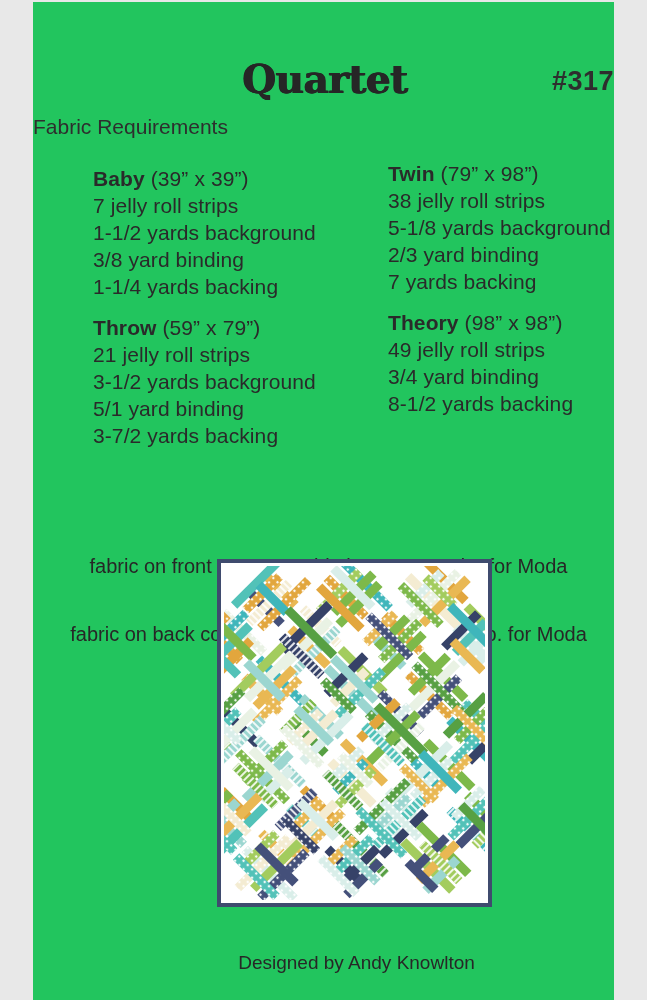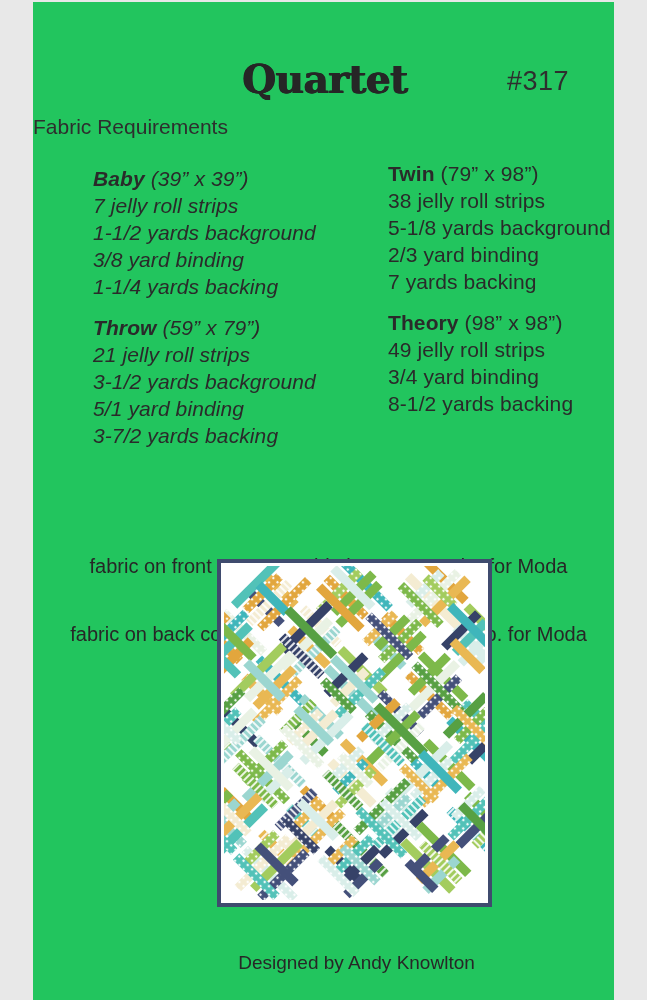--- a/index.html
+++ b/index.html
@@ -14,30 +14,30 @@
   }
   .page-title {
     position:absolute; top:54px; left:0; width:584px;
     margin:0; text-align:center;
     font-family:"DejaVu Serif","Liberation Serif",serif;
     font-weight:900; font-size:39px; color:#262626;
     text-shadow:0.6px 0 0 currentColor, -0.6px 0 0 currentColor;
     letter-spacing:-0.5px;
   }
   .pattern-number {
-    position:absolute; top:64px; left:474px;
-    font-size:27px; color:#2e2e2e; letter-spacing:0.5px;
+    position:absolute; top:64px; left:519px;
+    font-size:27px; color:#2e2e2e; letter-spacing:0.5px;font-weight:bold;
   }
   .subtitle {
     position:absolute; top:113px; left:0; width:590px;
     font-size:21px; color:#2e2e2e;
   }
   .columns { position:absolute; top:158px; left:60px; right:0; height:290px; }
   .col { position:absolute; top:0; }
-  .col-left  { left:0;   width:295px; padding-top:5px;font-style:italic; }
+  .col-left  { left:0;   width:295px; padding-top:5px; }
   .col-right { left:295px; width:292px; }
   .size-section.second { margin-top:14px; }
   .size-head, .size-line {
     font-size:21px; line-height:27px; letter-spacing:0.1px; color:#2a2a2a;
   }
   .size-head .size-name { font-weight:bold; }
   .fabric-notes {
     position:absolute; top:508px; left:10px; right:0;
     text-align:center; font-size:20px; line-height:22.5px;
     color:#272727; white-space:pre-wrap;

